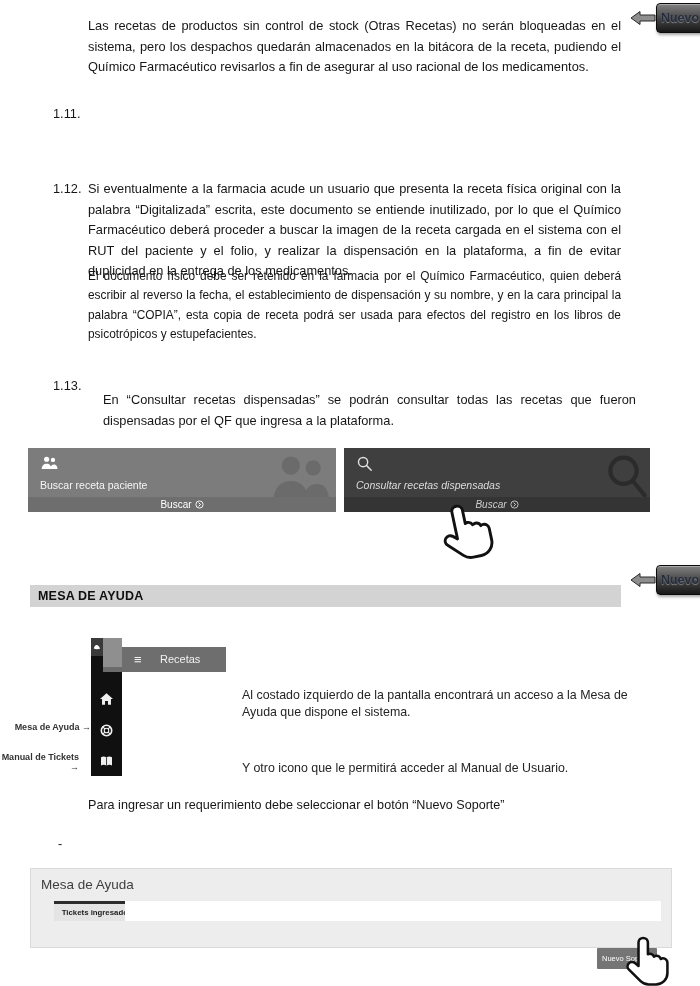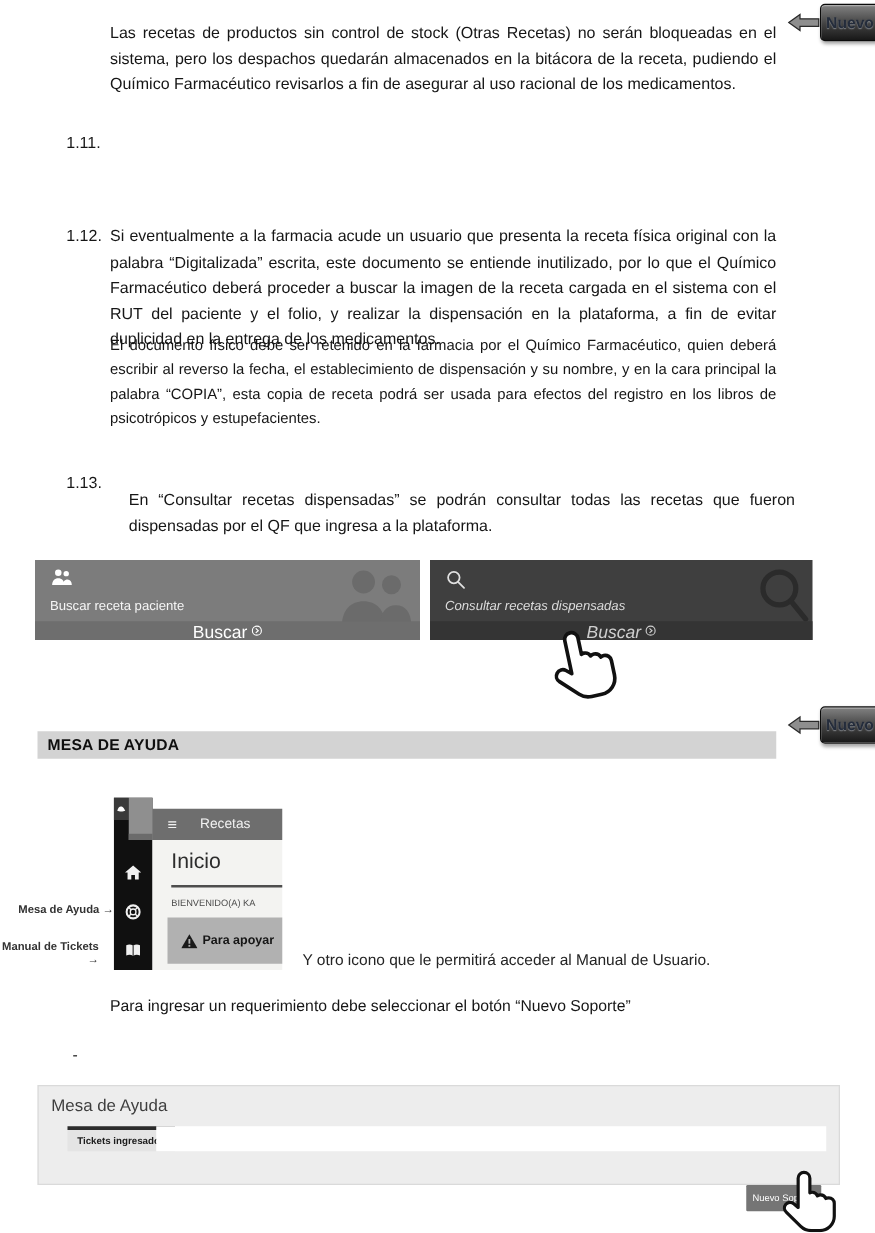--- a/index.html
+++ b/index.html
@@ -19,21 +19,21 @@
     color:#242c3b;text-shadow:0 1px 1px rgba(195,200,210,.55);}
 
   
   .card{position:absolute;top:432px;height:64px;margin-top:16px;}
   .card-left{left:28px;width:308px;background:#7c7c7c;color:#f6f6f6;}
   .card-right{left:344px;width:306px;background:#3f3f3f;color:#dcdcdc;font-style:italic;}
   .card-title{position:absolute;left:12px;top:31px;font-size:10.5px;}
   .card-mini-icon{position:absolute;left:12px;top:7px;}
   .card-big-icon{position:absolute;}
   .card-foot{position:absolute;left:0;right:0;bottom:0;height:15px;display:flex;
-    align-items:center;justify-content:center;gap:3px;font-size:14px;}
+    align-items:center;justify-content:center;gap:3px;font-size:10px;}
   .card-left .card-foot{background:#6e6e6e;color:#ffffff;}
   .card-right .card-foot{background:#343434;color:#cfcfcf;}
 
   .section-bar{left:30px;top:585px;width:591px;height:22px;background:#d3d3d3;
     display:flex;align-items:center;font-size:12.5px;font-weight:bold;color:#0f0f0f;
     padding-left:8px;box-sizing:border-box;letter-spacing:.2px;}
 
   
   .shot{left:91px;top:638px;width:135px;height:138px;background:#ffffff;overflow:hidden;}
   .shot-sidebar{position:absolute;left:0;top:0;width:31px;height:138px;background:#101010;}
@@ -196,46 +196,32 @@
         <svg width="13" height="11" viewBox="0 0 16 14">
             <path d="M1 1.5 C3.5 0.3 6 0.5 8 2 C10 0.5 12.5 0.3 15 1.5 V12 C12.5 10.8 10 11 8 12.5 C6 11 3.5 10.8 1 12 Z" fill="#f0f0f0"></path>
             <line x1="8" y1="2" x2="8" y2="12.5" stroke="#101010" stroke-width="1"></line>
           </svg>
       </span>
     </div>
     <div class="shot-topbar">
       <span class="shot-burger">≡</span>
       <span class="shot-topbar-title">Recetas</span>
     </div>
-    <div class="shot-content">
-      <div class="shot-heading">Inicio</div>
-      <div class="shot-rule"></div>
-      <div class="shot-welcome">BIENVENIDO(A) KA</div>
-      <div class="shot-alert">
-        <span style="display:flex;">
-          <svg width="13" height="12" viewBox="0 0 16 14">
-              <path d="M8 0 L16 14 H0 Z" fill="#1a1a1a"></path>
-              <rect x="7.1" y="4.8" width="1.8" height="4.6" fill="#b1b1b1"></rect>
-              <rect x="7.1" y="10.6" width="1.8" height="1.8" fill="#b1b1b1"></rect>
-            </svg>
-        </span>
-        <span>Para apoyar</span>
-      </div>
-    </div>
   </div>
 
   <div class="abs callout" style="left:0;top:722px;padding-left:12px;">
     <span>Mesa de Ayuda</span>
     <span>→</span>
   </div>
   <div class="abs callout" style="left:0;top:752px;">
     <span>Manual de Tickets</span>
     <span>→</span>
   </div>
 
+  <div class="abs flow-text" style="left:242px;top:687px;width:395px;">Al costado izquierdo de la pantalla encontrará un acceso a la Mesa de Ayuda que dispone el sistema.</div>
   <div class="abs flow-text" style="left:242px;top:760px;width:420px;">Y otro icono que le permitirá acceder al Manual de Usuario.</div>
 
   <div class="abs" style="left:58px;top:837px;font-size:12.6px;">-</div>
   <div class="abs" style="left:88px;top:798px;width:500px;font-size:12.6px;">Para ingresar un requerimiento debe seleccionar el botón “Nuevo Soporte”</div>
 
   <div class="abs panel">
     <div class="panel-title">Mesa de Ayuda</div>
     <div class="panel-tab">Tickets ingresados</div>
     <div class="panel-strip"></div>
     <div class="panel-btn">Nuevo Soporte</div>

